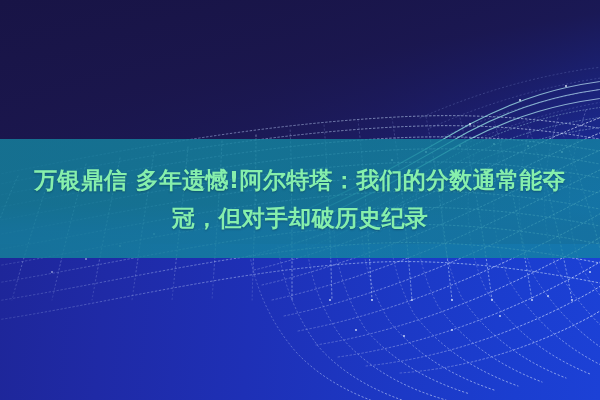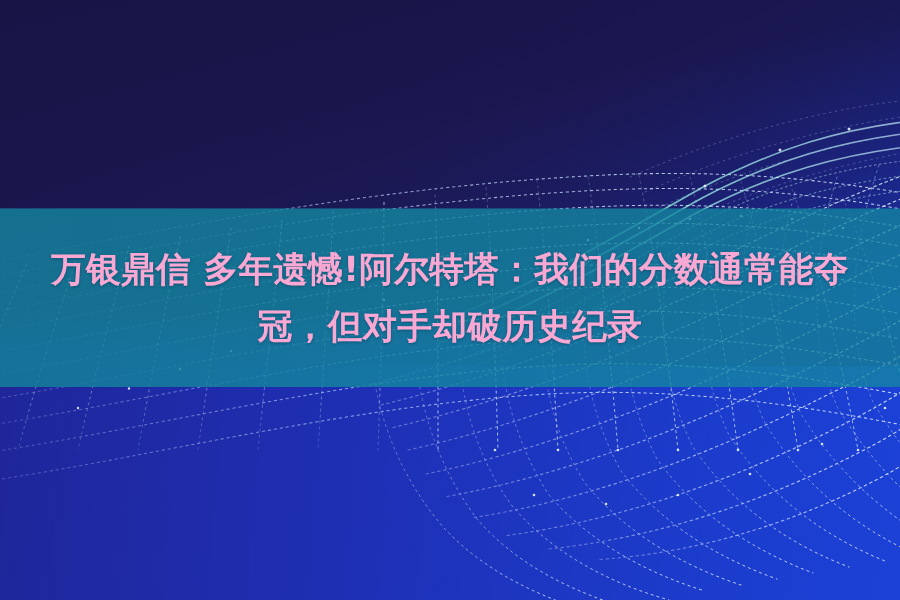--- a/index.html
+++ b/index.html
@@ -91,21 +91,21 @@
       rgba(22,120,150,0.55) 0%,
       rgba(20,135,160,0.35) 45%,
       rgba(18,145,165,0.18) 100%);
     pointer-events: none;
   }
   .headline {
     position: relative;
     z-index: 2;
     width: 580px;
     text-align: center;
-    color: #f9a8d4;
+    color: #86efac;
     font-size: 23px;
     font-weight: bold;
     line-height: 38px;
     letter-spacing: 0.3px;
     text-shadow: 0 1px 2px rgba(0,30,50,0.35);
     padding: 0 10px;
     box-sizing: border-box;
   }
 </style>
 </head>

